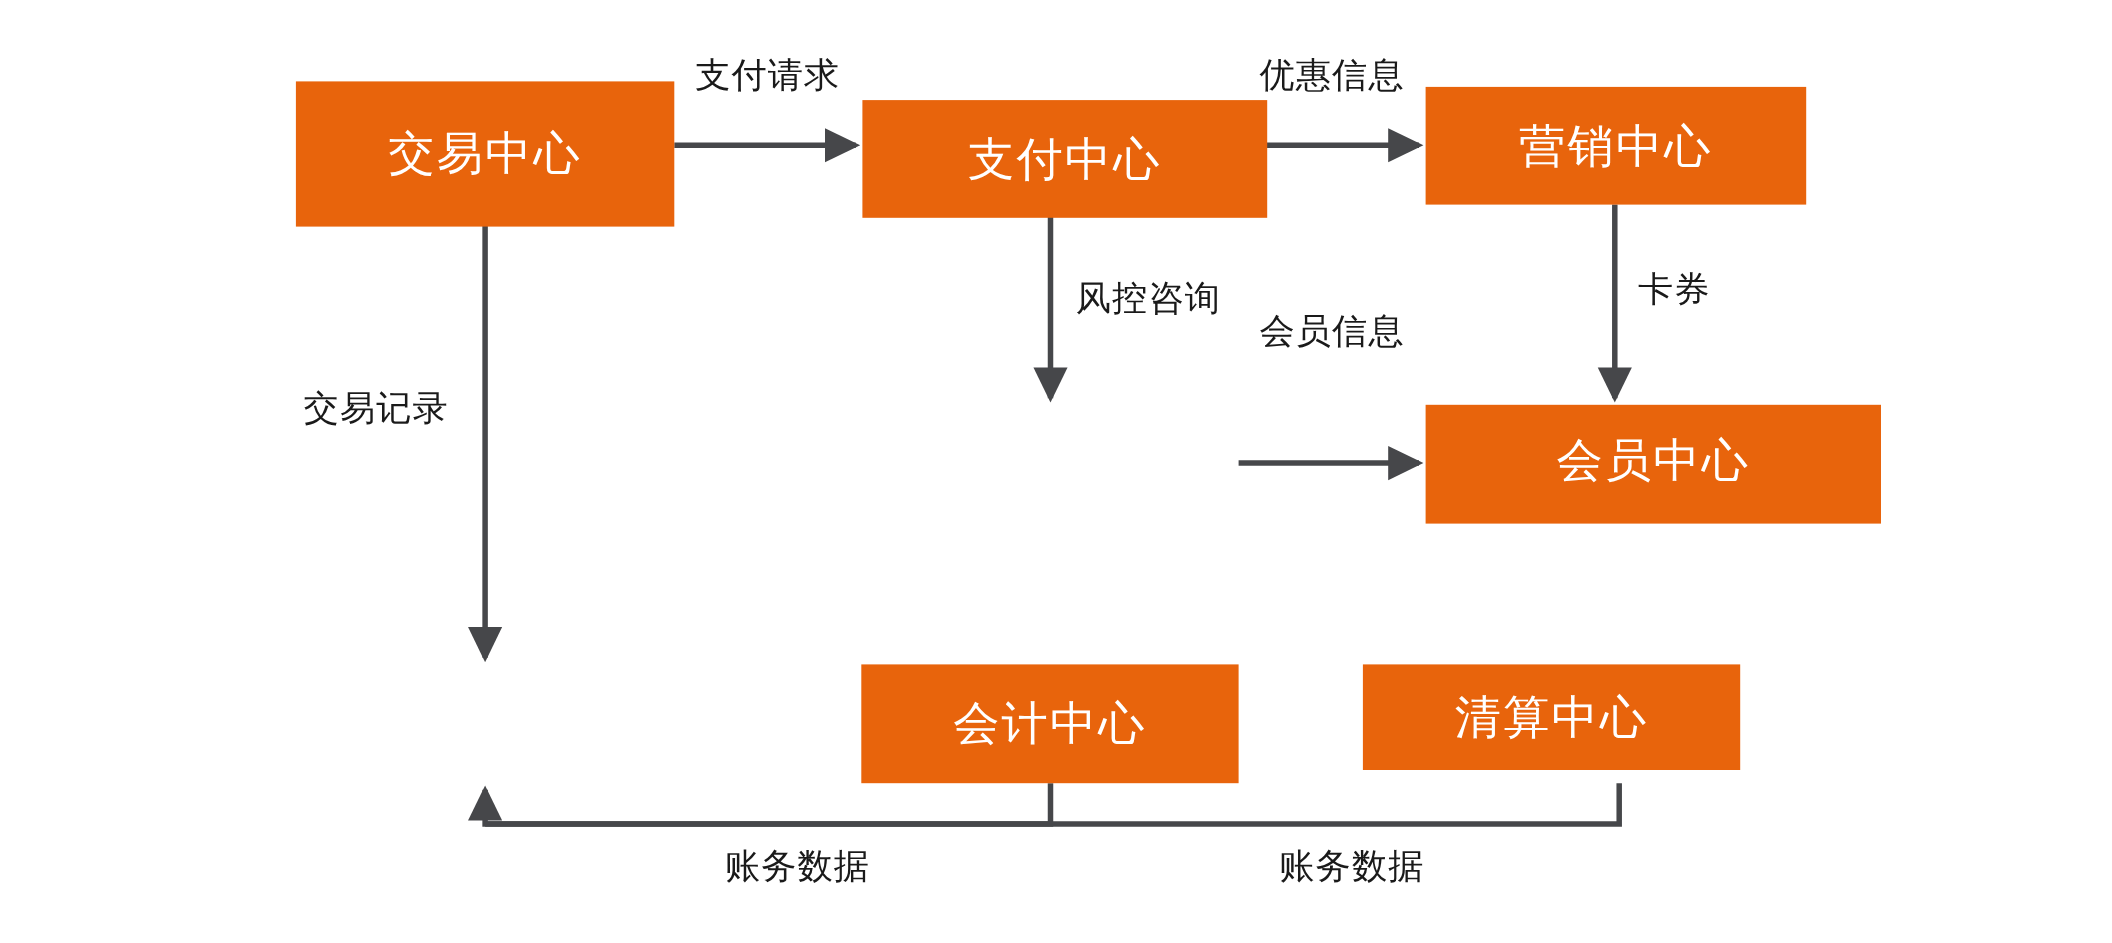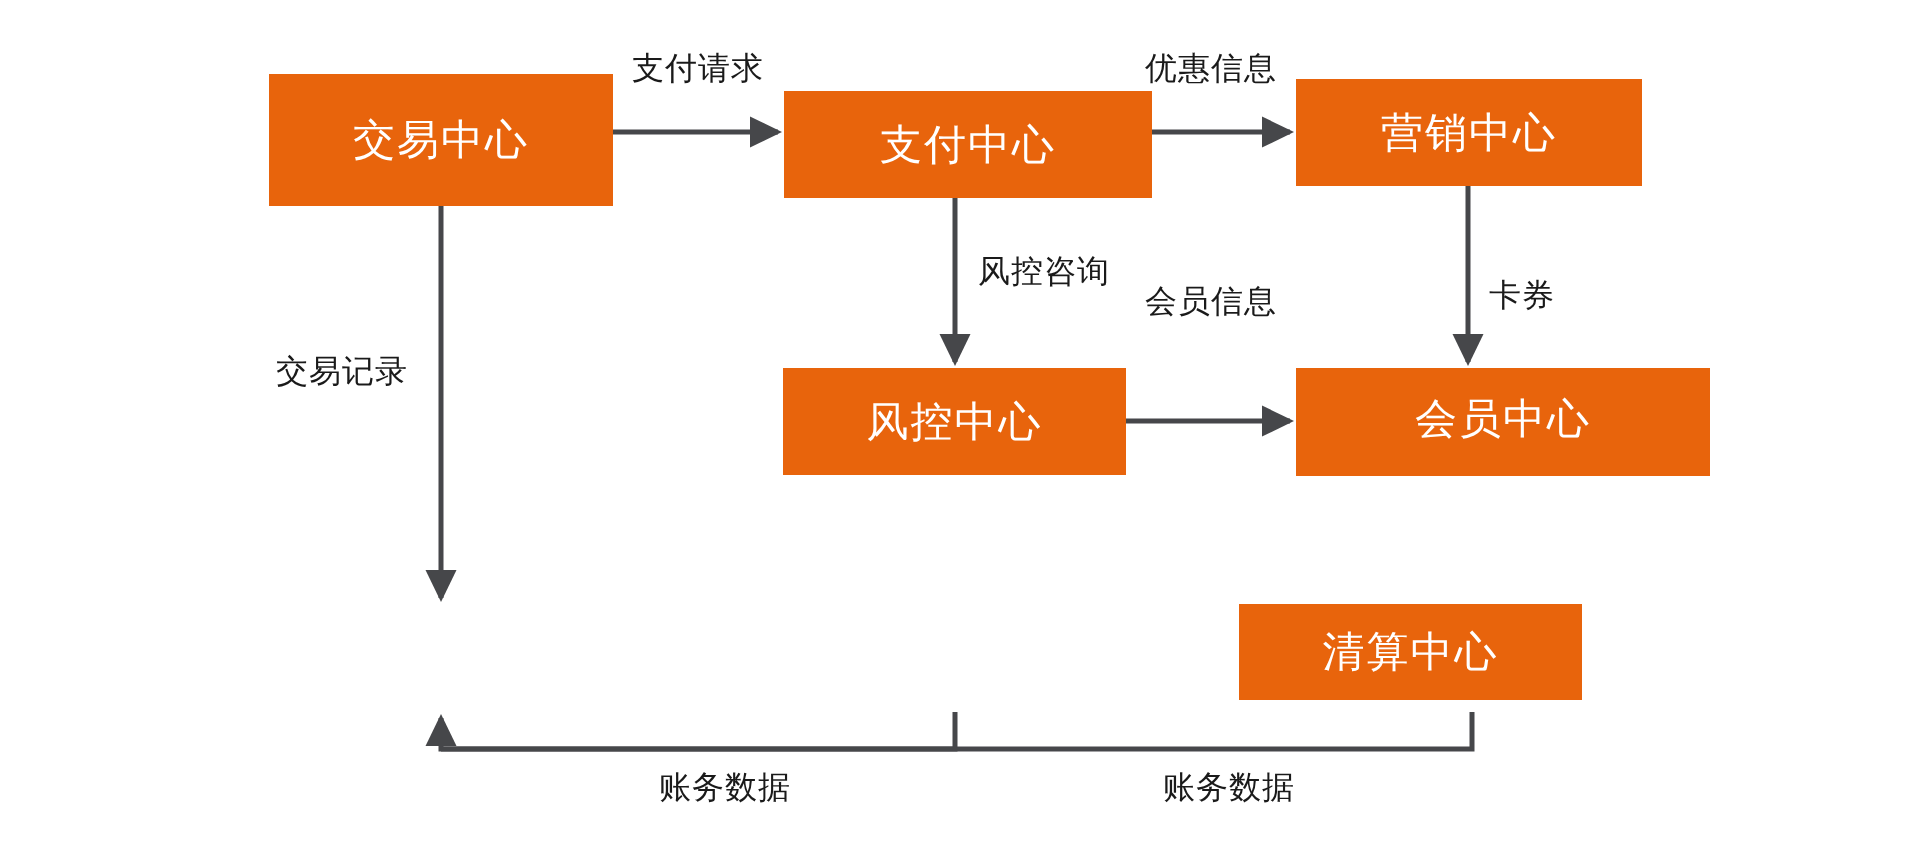--- a/index.html
+++ b/index.html
@@ -82,35 +82,35 @@
 
     <path d="M 1472 712 L 1472 749 L 441 749"></path>
   </svg>
 
   <div class="node" style="left:269px;  top:74px;  width:344px; height:132px;">交易中心</div>
 
   <div class="node" style="left:784px;  top:79px;  width:368px; height:107px;margin-top:12px;">支付中心</div>
 
   <div class="node" style="left:1296px; top:79px;  width:346px; height:107px;">营销中心</div>
 
-  <div class="node" style="left:783px;  top:368px; width:343px; height:107px;">风控中心</div>
 
   <div class="node" style="left:1296px; top:368px; width:414px; height:108px;font-family:Liberation Mono, monospace;">会员中心</div>
 
 
+  <div class="node" style="left:783px;  top:604px; width:343px; height:108px;">会计中心</div>
 
   <div class="node" style="left:1239px; top:604px; width:343px; height:96px;">清算中心</div>
 
   <div class="edge-label" style="left:612px; top:52px; width:172px; text-align:center;">支付请求</div>
 
   <div class="edge-label" style="left:1126px; top:52px; width:170px; text-align:center;">优惠信息</div>
 
   <div class="edge-label" style="left:978px; top:255px;">风控咨询</div>
 
-  <div class="edge-label" style="left:1489px; top:247px;margin-top:32px;">卡券</div>
+  <div class="edge-label" style="left:1489px; top:247px;">卡券</div>
 
   <div class="edge-label" style="left:1137px; top:285px; width:148px; text-align:center;">会员信息</div>
 
   <div class="edge-label" style="left:276px; top:355px;">交易记录</div>
 
   <div class="edge-label" style="left:659px; top:771px;">账务数据</div>
 
   <div class="edge-label" style="left:1163px; top:771px;">账务数据</div>
 
 </div>

